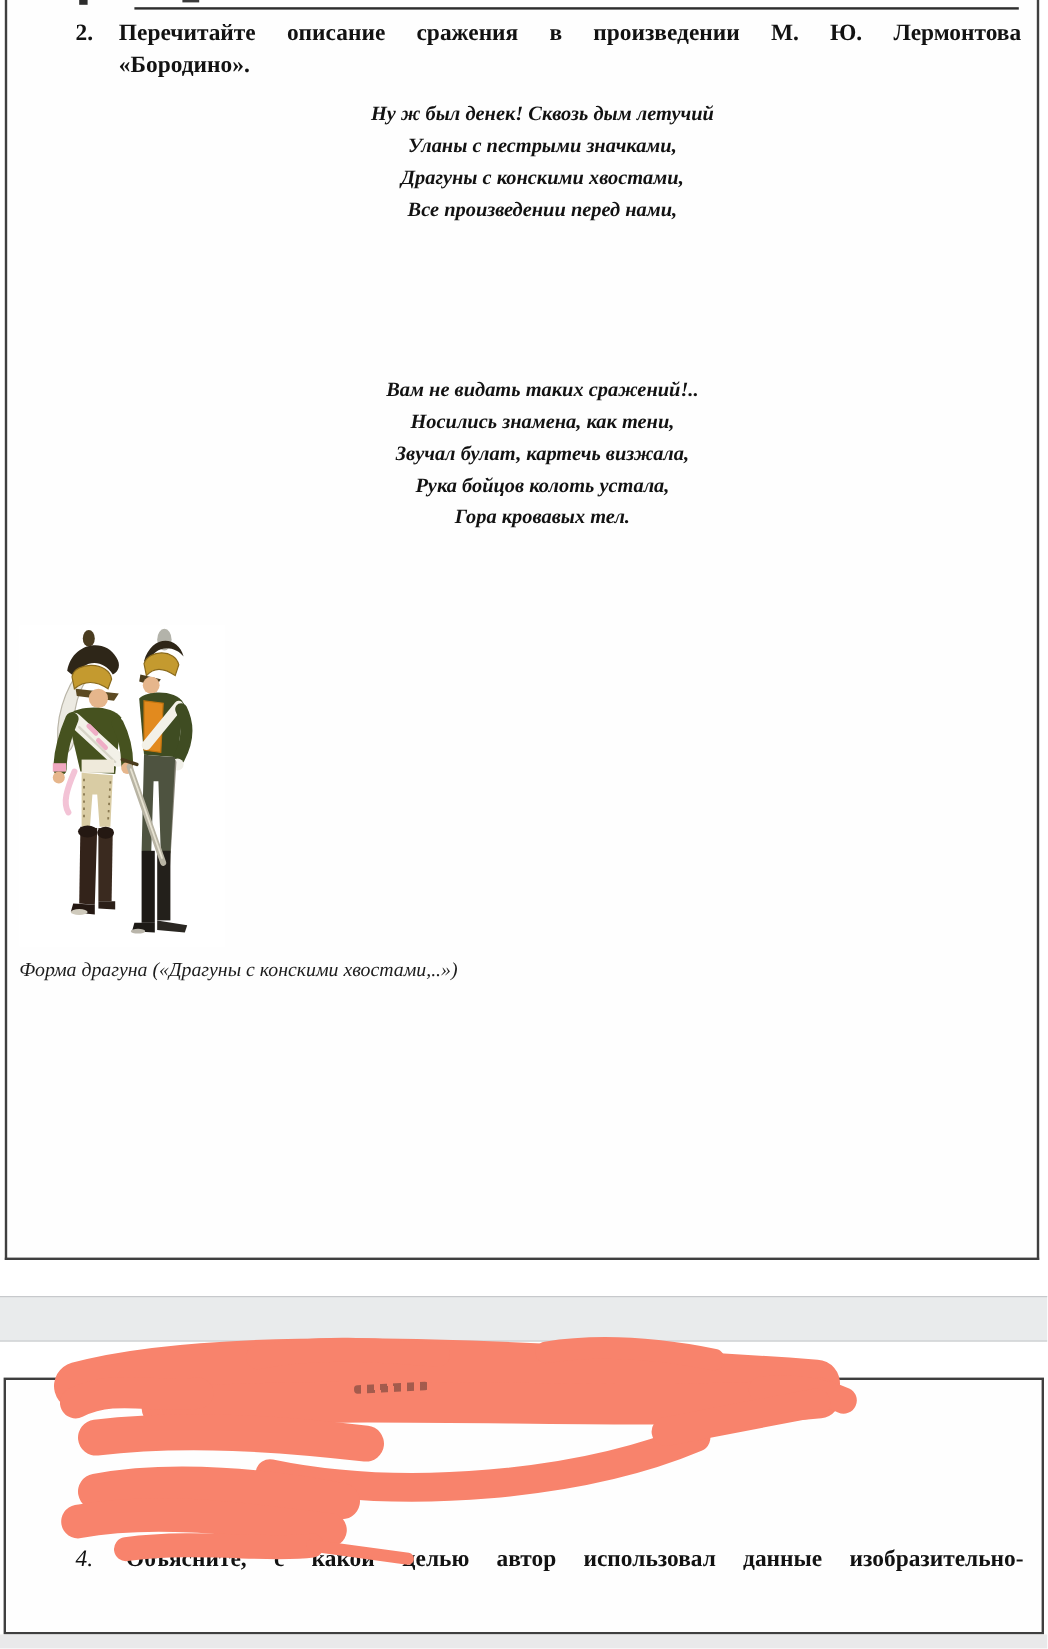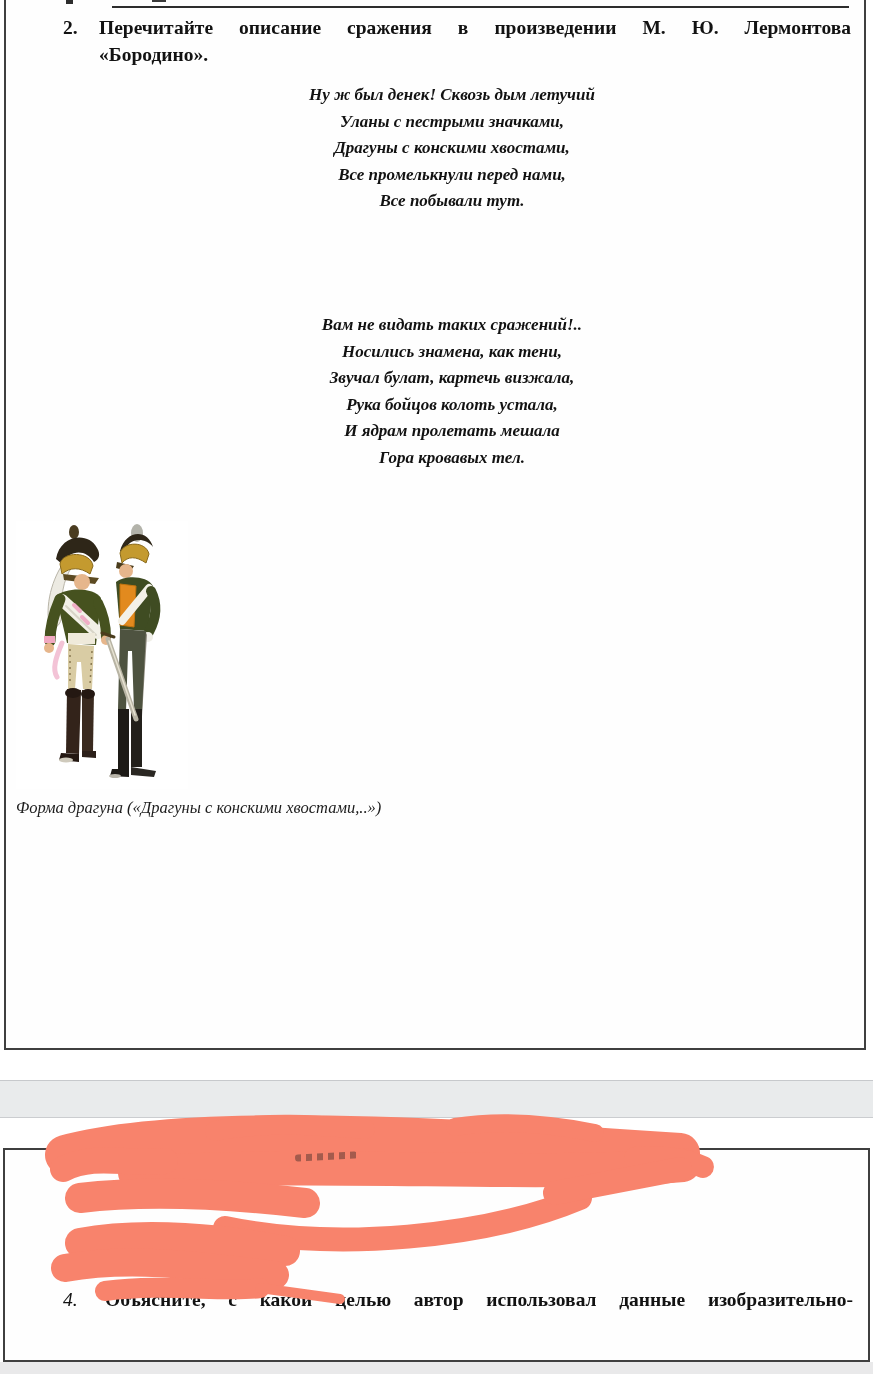--- a/index.html
+++ b/index.html
@@ -74,30 +74,28 @@
       <span class="lines">
         <div class="just">Перечитайте описание сражения в произведении М. Ю. Лермонтова</div>
         <div>«Бородино».</div>
       </span>
     </div>
 
     <div class="stanza stanza1">
       <div>Ну ж был денек! Сквозь дым летучий</div>
       <div>Уланы с пестрыми значками,</div>
       <div>Драгуны с конскими хвостами,</div>
-      <div>Все промелькнули перед нами,</div>
-      <div>Все побывали тут.</div>
+      <div>Все произведении перед нами,</div>
     </div>
 
     <div class="stanza stanza2">
       <div>Вам не видать таких сражений!..</div>
       <div>Носились знамена, как тени,</div>
       <div>Звучал булат, картечь визжала,</div>
       <div>Рука бойцов колоть устала,</div>
-      <div>И ядрам пролетать мешала</div>
       <div>Гора кровавых тел.</div>
     </div>
 
     <svg class="figure" viewBox="0 0 172 268">
       <rect x="0" y="0" width="172" height="268" fill="#ffffff"></rect>
 
       <g>
         <ellipse cx="121" cy="12" rx="6" ry="9" fill="#b3b3aa"></ellipse>
         <path d="M104 30 C110 8 132 8 137 26 C129 16 112 16 108 32 Z" fill="#2e2618"></path>
         <path d="M104 32 C108 20 130 20 133 33 L130 42 C120 35 112 35 106 42 Z" fill="#c49a2f" stroke="#8a6a1c" stroke-width="1"></path>

